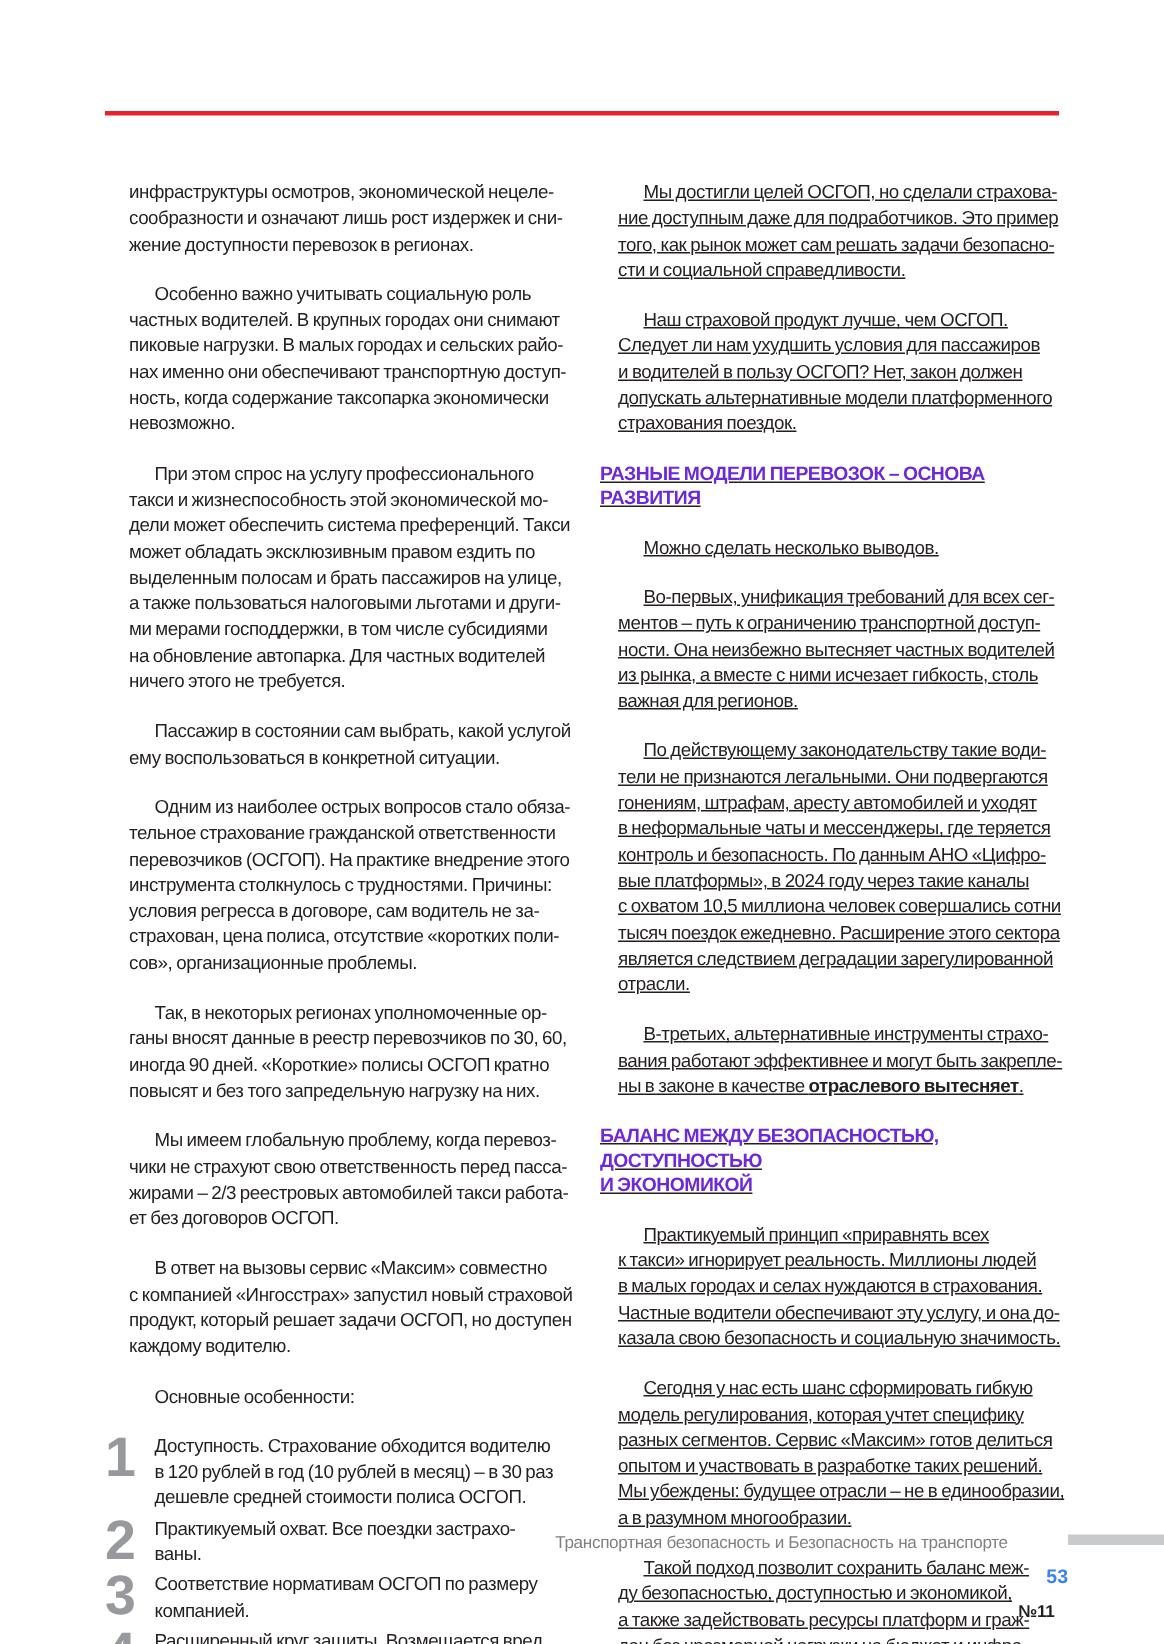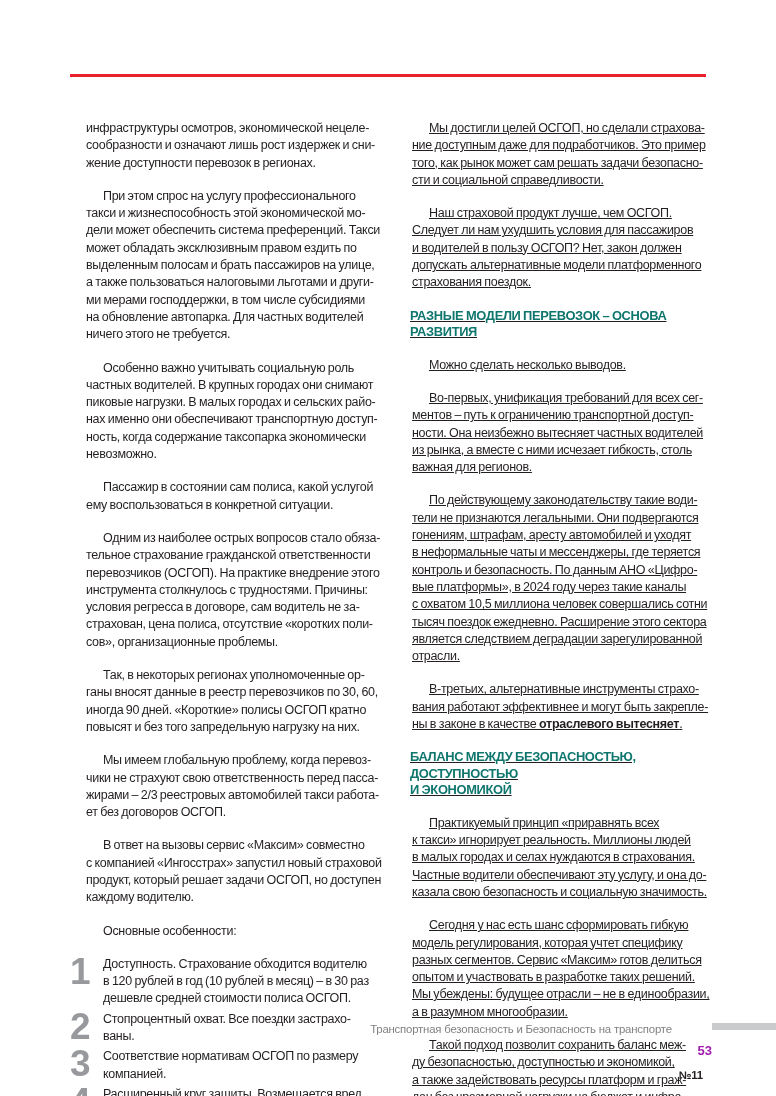--- a/index.html
+++ b/index.html
@@ -27,26 +27,26 @@
   .col-left  { left: 70px; }
   .col-right { left: 396px; text-decoration: underline; }
 
   .para {
     margin: 16px; white-space: pre-line;
     text-indent: 17px;
   }
   .para.no-indent { text-indent: 0; }
 
   .section-heading {
-    margin: 11px 0 3px 14px;
+    margin: 11px 0 3px 4px;
     font-weight: bold;
     font-size: 12.9px; line-height: 16.5px;
     letter-spacing: -0.35px;
     white-space: pre-line;
-    color: #0f766e;
+    color: #6d28d9;
   }
 
   .num-list { margin-top: 1px; }
   .num-item { display: flex; margin: 0 0 3px 0; }
   .num-item .num {
     flex: none; width: 33px;
     font-size: 37px; line-height: 31px;
     font-weight: bold;
     color: var(--number-gray, #97999c);
     letter-spacing: -1px;
@@ -65,50 +65,50 @@
     font-size: 11.4px; letter-spacing: -0.2px;
   }
   .footer-journal { color: #808184; }
   .footer-issue { color: #231f20; font-weight: bold; margin-left: 7px; margin-top: 46px; }
   .footer-bar {
     width: 64px; height: 7px; margin-left: 9px;
     background: var(--bar-gray, #c9cacb);
   }
   .page-number {
     position: absolute; top: 1043px; right: 64px;
-    font-size: 13px; font-weight: bold; color: #a21caf;
+    font-size: 13px; font-weight: bold; color: #3b82f6;
   }
 </style>
 </head>
 <body>
 
 <div class="page">
 
   <div class="top-rule"></div>
 
   <div class="col col-left">
     <p class="para no-indent">инфраструктуры осмотров, экономической нецеле-
 сообразности и означают лишь рост издержек и сни-
 жение доступности перевозок в регионах.</p>
+    <p class="para">Особенно важно учитывать социальную роль
+частных водителей. В крупных городах они снимают
+пиковые нагрузки. В малых городах и сельских райо-
+нах именно они обеспечивают транспортную доступ-
+ность, когда содержание таксопарка экономически
+невозможно.</p>
     <p class="para">При этом спрос на услугу профессионального
 такси и жизнеспособность этой экономической мо-
 дели может обеспечить система преференций. Такси
 может обладать эксклюзивным правом ездить по
 выделенным полосам и брать пассажиров на улице,
 а также пользоваться налоговыми льготами и други-
 ми мерами господдержки, в том числе субсидиями
 на обновление автопарка. Для частных водителей
 ничего этого не требуется.</p>
-    <p class="para">Особенно важно учитывать социальную роль
-частных водителей. В крупных городах они снимают
-пиковые нагрузки. В малых городах и сельских райо-
-нах именно они обеспечивают транспортную доступ-
-ность, когда содержание таксопарка экономически
-невозможно.</p>
-    <p class="para">Пассажир в состоянии сам полиса, какой услугой
+    <p class="para">Пассажир в состоянии сам выбрать, какой услугой
 ему воспользоваться в конкретной ситуации.</p>
     <p class="para">Одним из наиболее острых вопросов стало обяза-
 тельное страхование гражданской ответственности
 перевозчиков (ОСГОП). На практике внедрение этого
 инструмента столкнулось с трудностями. Причины:
 условия регресса в договоре, сам водитель не за-
 страхован, цена полиса, отсутствие «коротких поли-
 сов», организационные проблемы.</p>
     <p class="para">Так, в некоторых регионах уполномоченные ор-
 ганы вносят данные в реестр перевозчиков по 30, 60,
@@ -125,21 +125,21 @@
     <p class="para">Основные особенности:</p>
     <div class="num-list">
       <div class="num-item">
         <span class="num">1</span>
         <span class="li-text">Доступность. Страхование обходится водителю
 в 120 рублей в год (10 рублей в месяц) – в 30 раз
 дешевле средней стоимости полиса ОСГОП.</span>
       </div>
       <div class="num-item">
         <span class="num">2</span>
-        <span class="li-text">Стопроцентный охват. Все поездки застрахо-
+        <span class="li-text">Практикуемый охват. Все поездки застрахо-
 ваны.</span>
       </div>
       <div class="num-item">
         <span class="num">3</span>
         <span class="li-text">Соответствие нормативам ОСГОП по размеру
 компанией.</span>
       </div>
       <div class="num-item">
         <span class="num">4</span>
         <span class="li-text">Расширенный круг защиты. Возмещается вред

